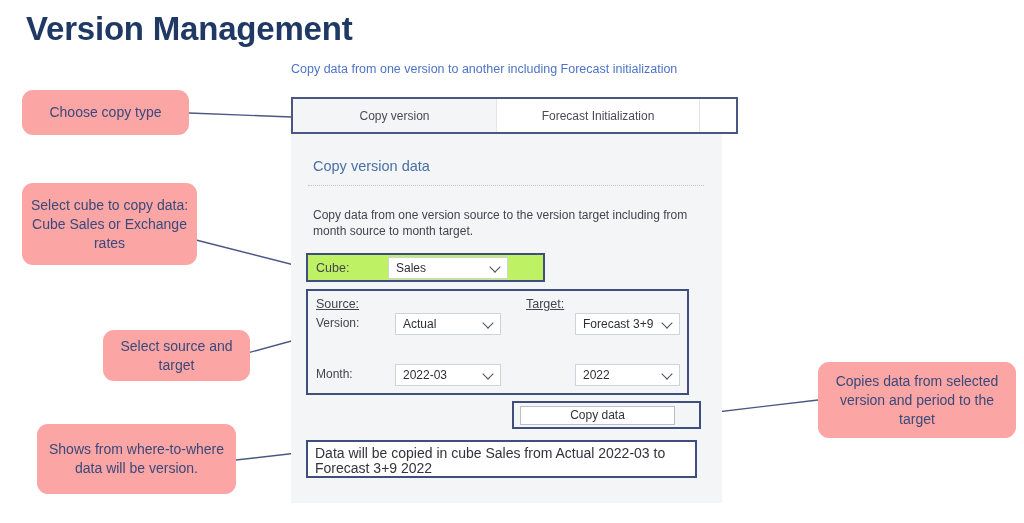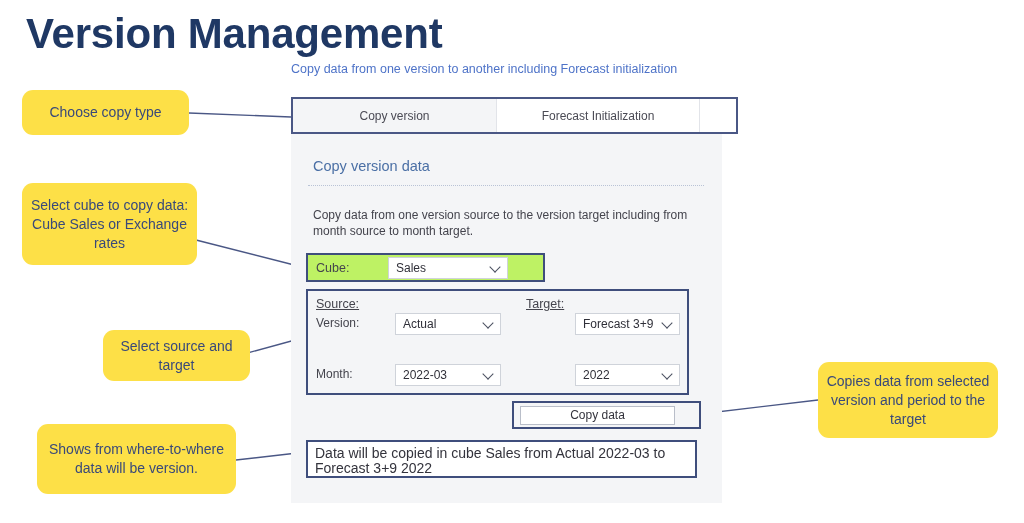--- a/index.html
+++ b/index.html
@@ -12,21 +12,21 @@
     color:#3b4a6b;
   }
   #stage{position:absolute;left:0;top:0;width:1024px;height:523px;}
 
   
   #connectors{position:absolute;left:0;top:0;width:1024px;height:523px;}
 
   
   .page-title{
     position:absolute;left:26px;top:10px;
-    font-size:42px;font-weight:bold;letter-spacing:-0.2px;
+    font-size:33px;font-weight:bold;letter-spacing:-0.2px;
     color:#1f3864;
     white-space:nowrap;
   }
 
   
   .subtitle{
     position:absolute;left:291px;top:62px;
     font-size:12.5px;color:#4e73c8;white-space:nowrap;
   }
 
@@ -115,21 +115,21 @@
 
   
   .status-box{
     position:absolute;left:15px;top:306px;width:391px;height:38px;
     border:2px solid #3f4e7c;box-sizing:border-box;background:#ffffff;
     padding:4px 7px;font-size:14px;line-height:15px;color:#33333c;
   }
 
   
   .callout{
-    position:absolute;background:#fde047;border-radius:11px;
+    position:absolute;background:#fca5a5;border-radius:11px;
     display:flex;align-items:center;justify-content:center;
     text-align:center;font-size:14px;line-height:19px;
     color:#39497a;padding:6px 4px;box-sizing:border-box;
   }
 </style>
 </head>
 <body>
 
 <div id="stage">
 
@@ -218,17 +218,17 @@
   </div>
 
   <div class="callout" style="left:103px;top:330px;width:147px;height:51px;">
     <span>Select source and target</span>
   </div>
 
   <div class="callout" style="left:37px;top:424px;width:199px;height:70px;">
     <span>Shows from where-to-where data will be version.</span>
   </div>
 
-  <div class="callout" style="left:818px;top:362px;width:180px;height:76px;align-items:center;">
+  <div class="callout" style="left:818px;top:362px;width:198px;height:76px;align-items:center;">
     <span>Copies data from selected version and period to the target</span>
   </div>
 
 </div>
 
 </body></html>

